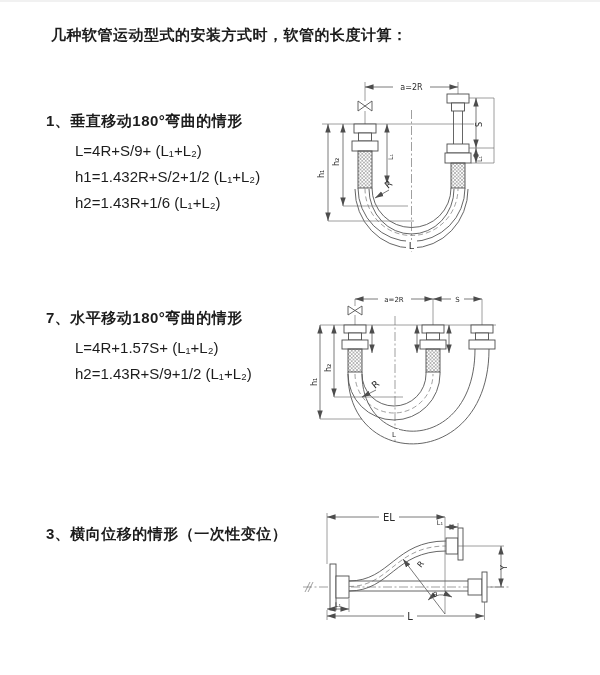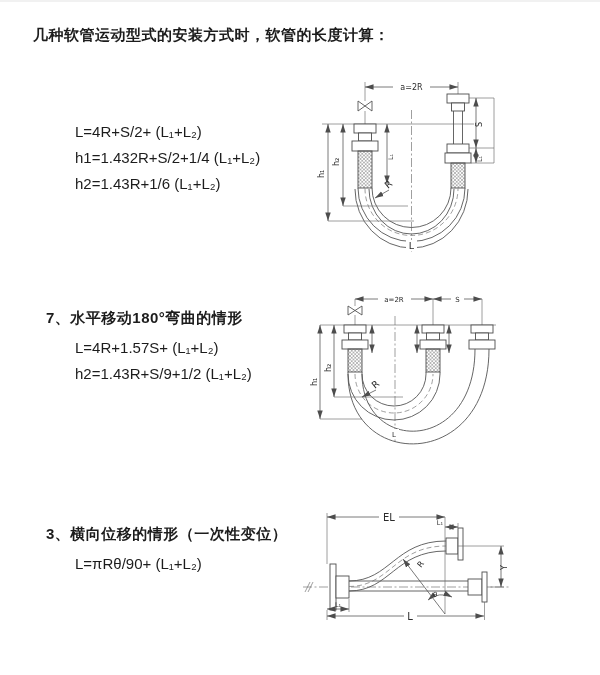--- a/index.html
+++ b/index.html
@@ -1,19 +1,19 @@
 <!DOCTYPE html>
 <html><head>
 <meta charset="utf-8">
 <style>
   html,body{margin:0;padding:0;background:#fff;}
   .page{position:relative;width:600px;height:675px;background:#fff;overflow:hidden;
         font-family:"Liberation Sans","DejaVu Sans",sans-serif;color:#1c1c1c;
         border-top:2px solid #f1f1f1;}
-  .doc-title{position:absolute;left:33px;top:24px;font-size:15px;font-weight:bold;letter-spacing:.5px;}
+  .doc-title{position:absolute;left:51px;top:24px;font-size:15px;font-weight:bold;letter-spacing:.5px;}
   .section{position:absolute;left:46px;}
   .sec-heading{font-size:15px;font-weight:bold;letter-spacing:.5px;}
   .formulas{margin:7px 0 0 29px;}
   .formula{font-size:15px;line-height:26px;white-space:pre;}
   .dwg{position:absolute;}
   svg text{font-family:"DejaVu Sans",sans-serif;fill:#2b2b2b;}
   .t10{font-size:10px;} .t9{font-size:9.5px;} .t8{font-size:8px;} .t7{font-size:7px;} .t65{font-size:6.5px;}
   .ln{stroke:#555;stroke-width:.9;fill:none;}
   .thin{stroke:#6a6a6a;stroke-width:.65;fill:none;}
   .dim{stroke:#4d4d4d;stroke-width:.75;fill:none;}
@@ -35,23 +35,24 @@
       <pattern id="braidP" width="3.5" height="3.5" patternUnits="userSpaceOnUse">
         <path d="M0,3.5 L3.5,0 M0,0 L3.5,3.5" stroke="#8d8d8d" stroke-width="0.6"></path>
       </pattern>
       <marker id="arw" viewBox="0 0 10 10" refX="9.5" refY="5" markerWidth="9" markerHeight="9" markerUnits="userSpaceOnUse" orient="auto-start-reverse">
         <path d="M0,2 L9.5,5 L0,8 Z" fill="#4d4d4d"></path>
       </marker>
     </defs>
   </svg>
 
   <div class="section" style="top:110px">
+    <div class="sec-heading">1、垂直移动180°弯曲的情形</div>
     <div class="formulas">
-      <div class="formula">L=4R+S/2+ (L₁+L₂)</div>
-      <div class="formula">h1=1.432R+S/2+1/4 (L₁+L₂)</div>
+      <div class="formula">L=4R+S/9+ (L₁+L₂)</div>
+      <div class="formula">h1=1.432R+S/2+1/2 (L₁+L₂)</div>
       <div class="formula">h2=1.43R+1/6 (L₁+L₂)</div>
     </div>
   </div>
 
   <svg class="dwg" style="left:308px;top:66px" width="200" height="200" viewBox="0 0 200 200">
 
     <path class="cl" d="M103.5,42 V186"></path>
     <path class="thin" d="M14,56 H166"></path>
     <path class="thin" d="M57,14 V33 M57,43 V56 M150,14 V26"></path>
 
@@ -170,21 +171,20 @@
     <path class="dim" d="M68,104 L54,111" marker-end="url(#arw)"></path>
     <text class="t9" transform="translate(67,103) rotate(-40)">R</text>
 
     <rect class="wbg" x="81" y="143" width="10" height="10"></rect>
     <text class="t7" x="86" y="151" text-anchor="middle">L</text>
   </svg>
 
   <div class="section" style="top:523px">
     <div class="sec-heading">3、横向位移的情形（一次性变位）</div>
     <div class="formulas">
-      <div class="formula">L=πRθ/90+ (L₁+L₂)</div>
     </div>
   </div>
 
   <svg class="dwg" style="left:300px;top:498px" width="215" height="135" viewBox="0 0 215 135">
 
     <path class="cl" d="M3,87 H210"></path>
     <path class="thin" d="M5,92 L10,82 M8,92 L13,82"></path>
 
     <g>
       <rect class="fit" x="30" y="64" width="6" height="46"></rect>

